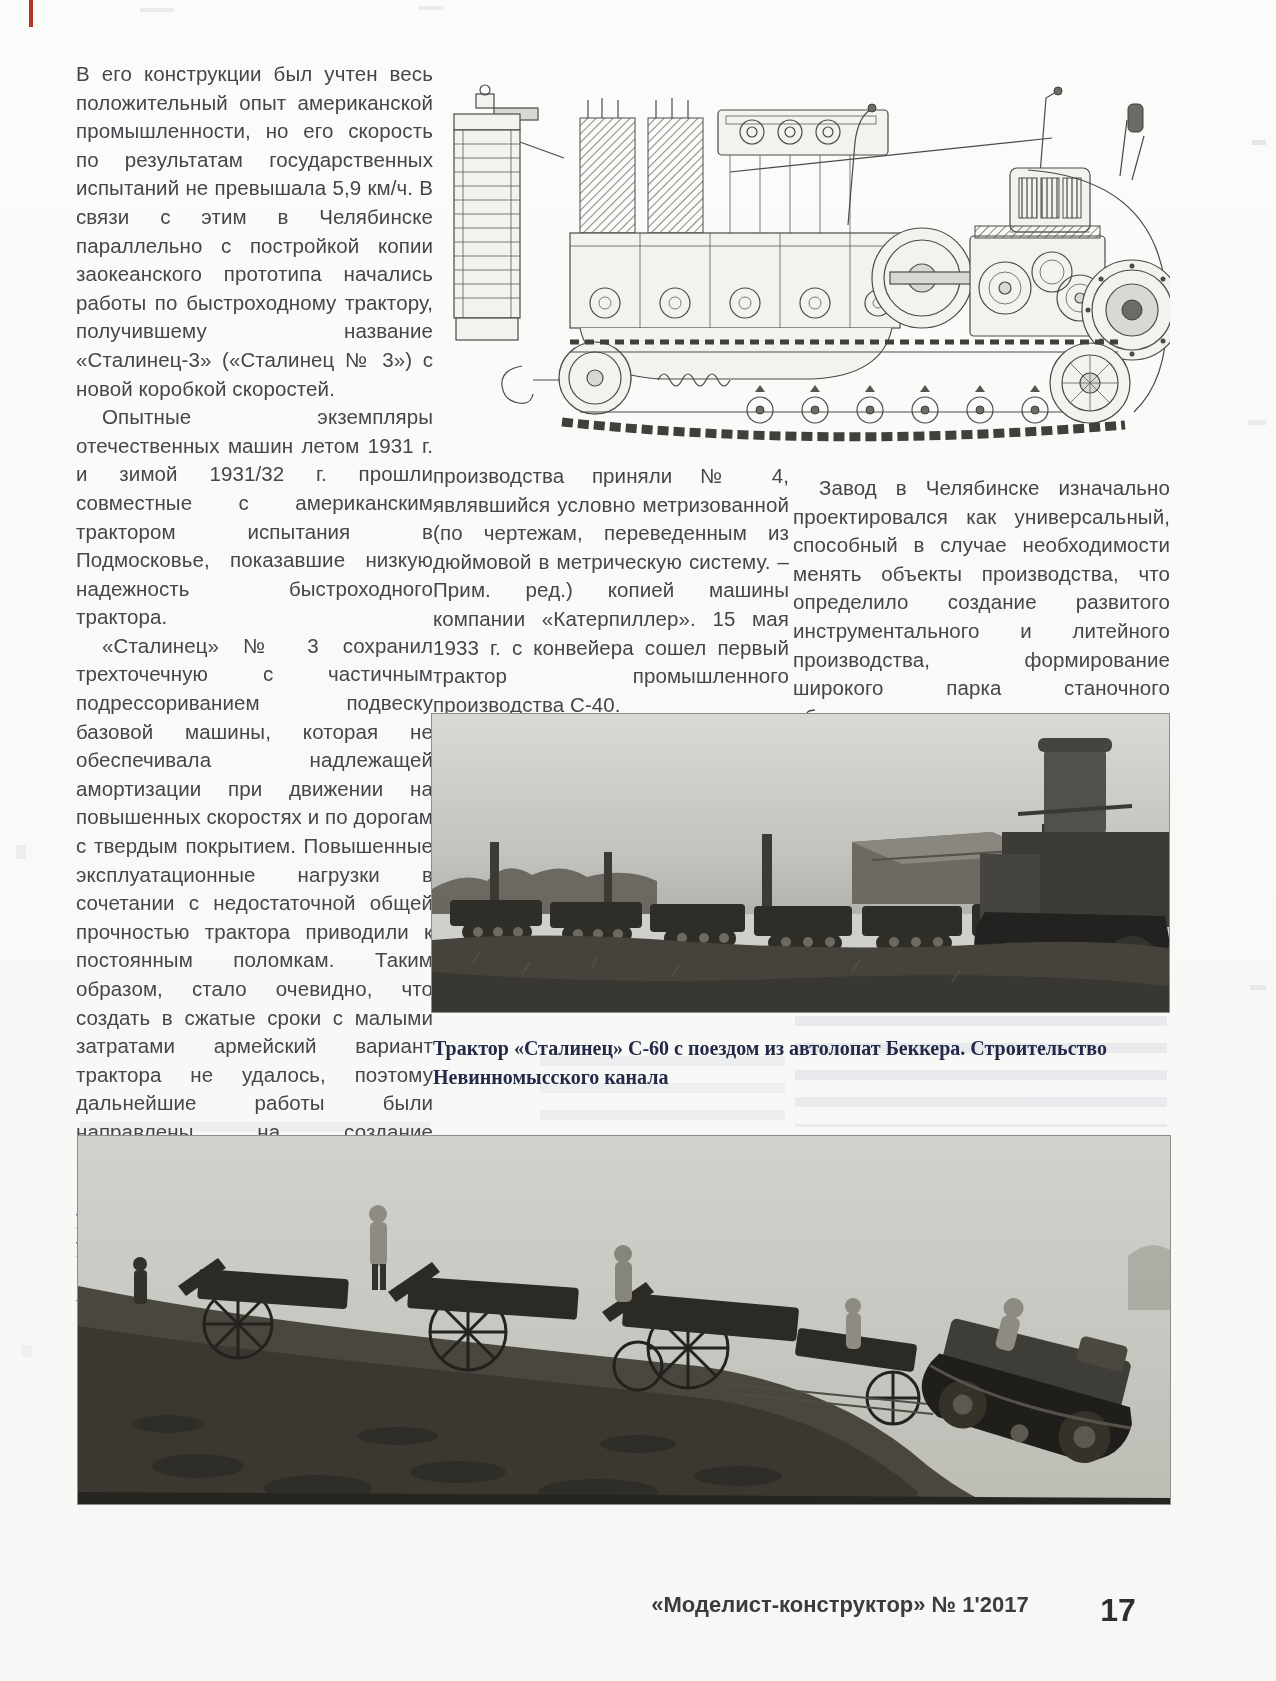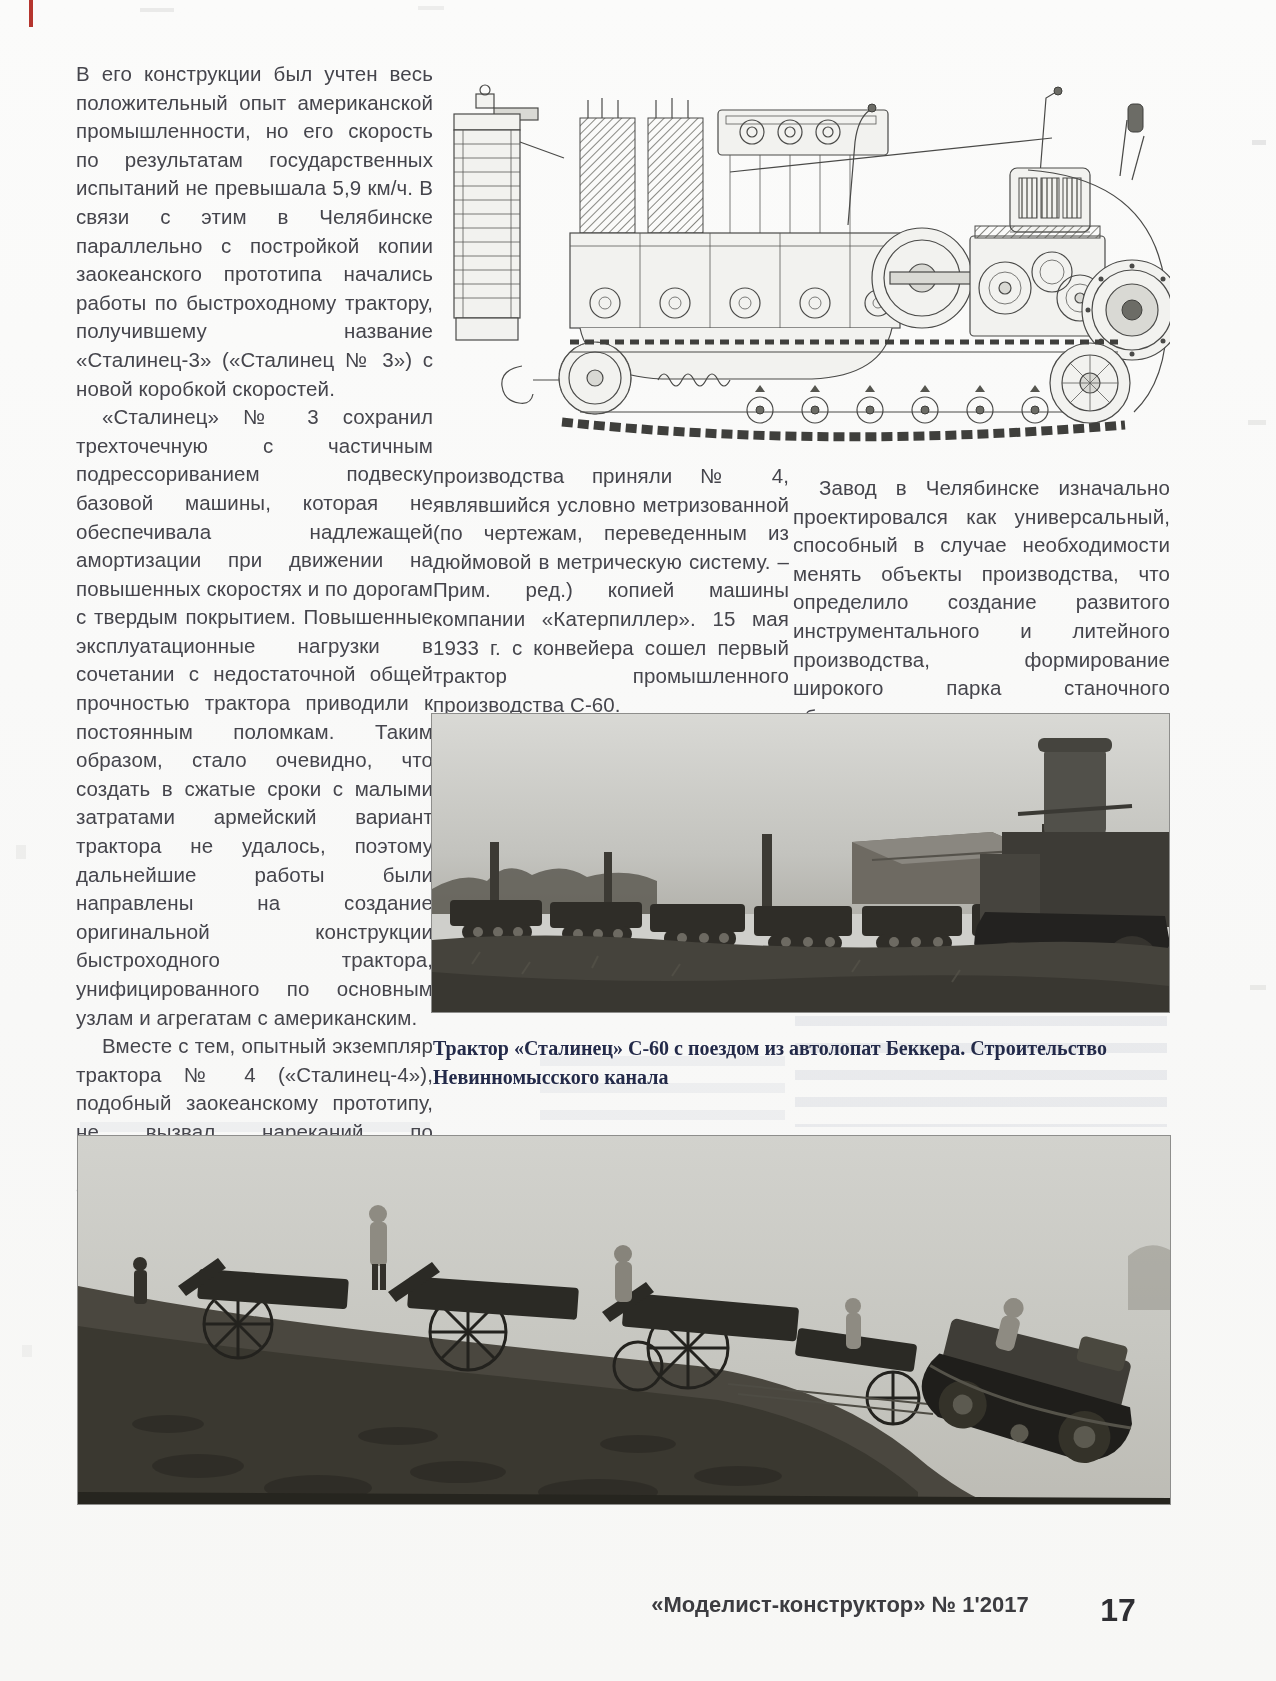--- a/index.html
+++ b/index.html
@@ -56,20 +56,21 @@
   <div class="scan-mark" style="left:1250px;top:985px;width:16px;height:5px;opacity:.5"></div>
   <div class="scan-mark" style="left:16px;top:845px;width:10px;height:14px;opacity:.35"></div>
   <div class="scan-mark" style="left:22px;top:1345px;width:10px;height:12px;opacity:.3"></div>
 
   <div class="ghost" style="left:795px;top:962px;width:372px;height:165px;"></div>
   <div class="ghost" style="left:540px;top:1056px;width:245px;height:72px;opacity:.4"></div>
   <div class="ghost" style="left:80px;top:1122px;width:350px;height:14px;opacity:.35"></div>
 
   <div class="col col-left body-text">
     <p>В его конструкции был учтен весь положительный опыт американской промышленности, но его скорость по результатам государственных испытаний не превышала 5,9 км/ч. В связи с этим в Челябинске параллельно с постройкой копии заокеанского прототипа начались работы по быстроходному трактору, получившему название «Сталинец-3» («Сталинец № 3») с новой коробкой скоростей.</p>
+    <p class="indent">Опытные экземпляры отечественных машин летом 1931 г. и зимой 1931/32 г. прошли совместные с американским трактором испытания в Подмосковье, показавшие низкую надежность быстроходного трактора.</p>
     <p class="indent">«Сталинец» № 3 сохранил трехточечную с частичным подрессориванием подвеску базовой машины, которая не обеспечивала надлежащей амортизации при движении на повышенных скоростях и по дорогам с твердым покрытием. Повышенные эксплуатационные нагрузки в сочетании с недостаточной общей прочностью трактора приводили к постоянным поломкам. Таким образом, стало очевидно, что создать в сжатые сроки с малыми затратами армейский вариант трактора не удалось, поэтому дальнейшие работы были направлены на создание оригинальной конструкции быстроходного трактора, унифицированного по основным узлам и агрегатам с американским.</p>
     <p class="indent">Вместе с тем, опытный экземпляр трактора № 4 («Сталинец-4»), подобный заокеанскому прототипу, не вызвал нареканий по надежности. Поэтому в качестве образца для</p>
   </div>
 
   <div class="drawing">
     <svg width="740" height="374" viewBox="0 0 740 374">
       <defs>
         <pattern id="hatch" width="6" height="6" patternUnits="userSpaceOnUse" patternTransform="rotate(45)">
           <line x1="0" y1="0" x2="0" y2="6" stroke="#55554f" stroke-width="1.4"></line>
         </pattern>
@@ -253,21 +254,21 @@
           <line x1="640" y1="283" x2="680" y2="323"></line>
             <line x1="680" y1="283" x2="640" y2="323"></line>
         </g>
         <path stroke="#3f3f3c" stroke-width="9" fill="none" stroke-dasharray="11 5" d="M132,342 Q400,370 695,345"></path>
         <path stroke="#3f3f3c" stroke-width="5" fill="none" stroke-dasharray="9 6" d="M140,262 L688,262"></path>
       </g>
     </svg>
   </div>
 
   <div class="col col-mid body-text">
-    <p>производства приняли № 4, являвшийся условно метризованной (по чертежам, переведенным из дюймовой в метрическую систему. – Прим. ред.) копией машины компании «Катерпиллер». 15 мая 1933 г. с конвейера сошел первый трактор промышленного производства С-60.</p>
+    <p>производства приняли № 4, являвшийся условно метризованной (по чертежам, переведенным из дюймовой в метрическую систему. – Прим. ред.) копией машины компании «Катерпиллер». 15 мая 1933 г. с конвейера сошел первый трактор промышленного производства С-40.</p>
   </div>
   <div class="col col-right body-text">
     <p class="indent">Завод в Челябинске изначально проектировался как универсальный, способный в случае необходимости менять объекты производства, что определило создание развитого инструментального и литейного производства, формирование широкого парка станочного оборудования и</p>
   </div>
 
   <div class="figure-frame" style="left:431px;top:713px;width:737px;height:298px;">
     <svg width="737" height="298" viewBox="0 0 737 298">
       <defs>
         <linearGradient id="sky1" x1="0" y1="0" x2="0" y2="1">
           <stop offset="0" stop-color="#d9d9d5"></stop>

